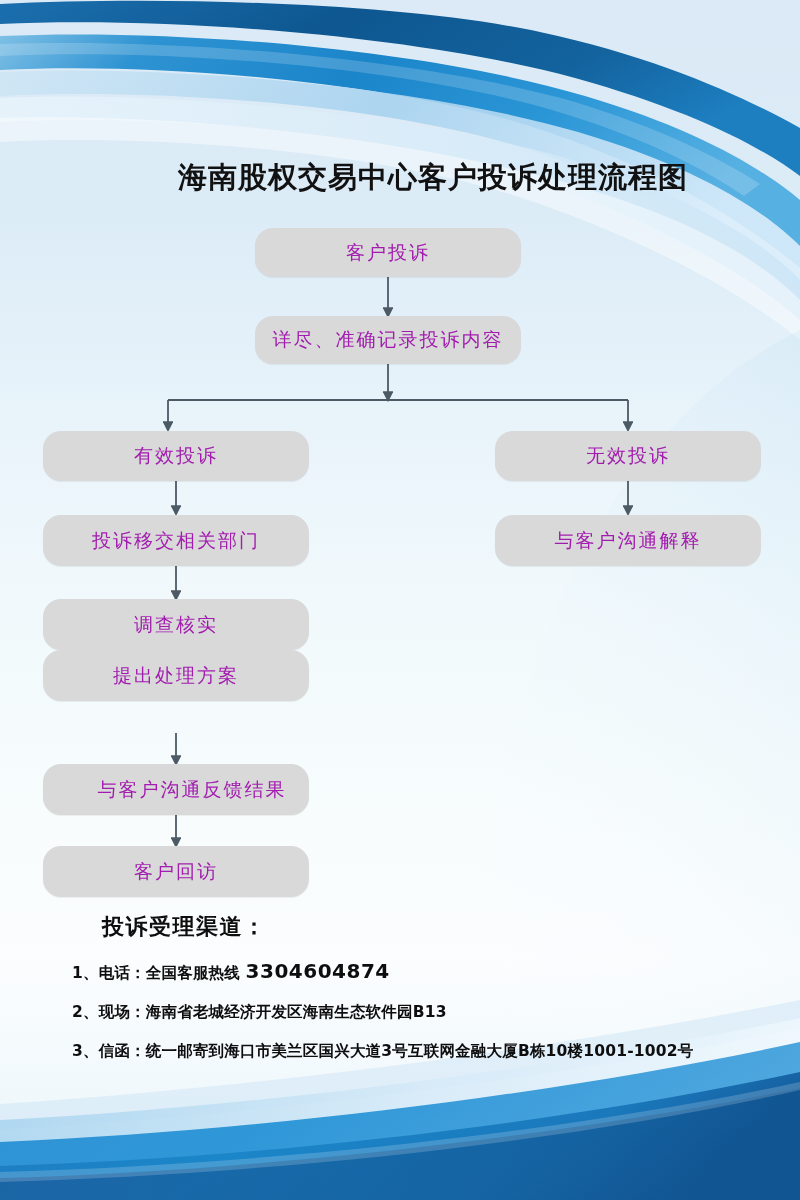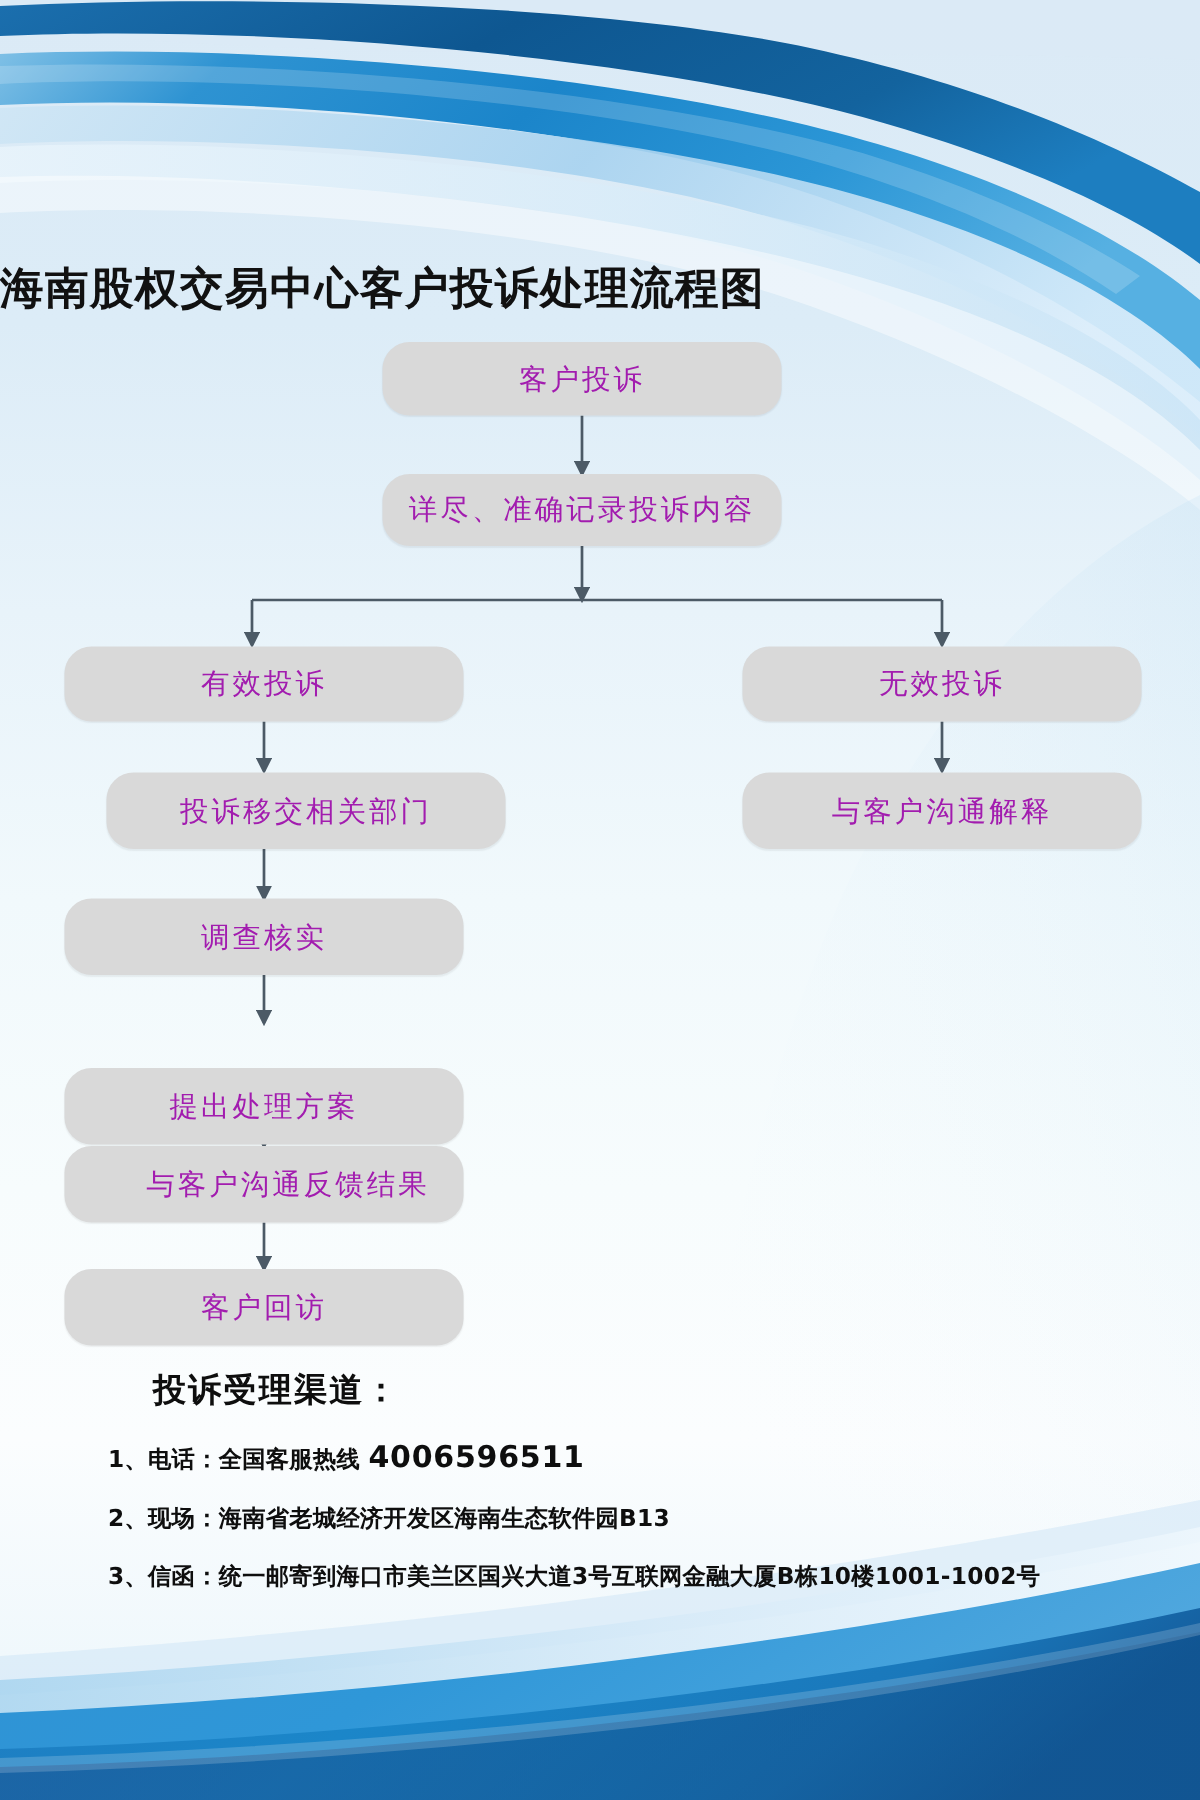--- a/index.html
+++ b/index.html
@@ -65,24 +65,24 @@
     margin-top: 4px;
     font-size: 16.5px;
     color: #1d2f66;
     letter-spacing: 0.2px;
     font-family: "Liberation Sans", sans-serif;
   }
 
   
   .poster-title {
     position: absolute;
-    top: 173px;
+    top: 158px;
     left: 0;
     width: 688px;
-    text-align: left;
+    text-align: right;
     font-family: "DejaVu Serif", "Liberation Serif", serif;
     font-weight: bold;
     font-size: 29px;
     color: #111111;
     letter-spacing: 1px;
     z-index: 5;
   }
 
   
   .flow {
@@ -271,38 +271,38 @@
 
   <div class="flow">
     <div class="node" style="left:255px; top:228px; width:266px; height:49px;">客户投诉</div>
 
     <div class="node" style="left:255px; top:316px; width:266px; height:48px;">详尽、准确记录投诉内容</div>
 
     <div class="node" style="left:43px; top:431px; width:266px; height:50px;">有效投诉</div>
 
     <div class="node" style="left:495px; top:431px; width:266px; height:50px;">无效投诉</div>
 
-    <div class="node" style="left:43px; top:515px; width:266px; height:51px;margin-left:28px;">投诉移交相关部门</div>
+    <div class="node" style="left:43px; top:515px; width:266px; height:51px;">投诉移交相关部门</div>
 
     <div class="node" style="left:495px; top:515px; width:266px; height:51px;">与客户沟通解释</div>
 
     <div class="node" style="left:43px; top:599px; width:266px; height:51px;">调查核实</div>
 
-    <div class="node" style="left:43px; top:712px; width:266px; height:51px;">提出处理方案</div>
+    <div class="node" style="left:43px; top:650px; width:266px; height:51px;">提出处理方案</div>
 
     <div class="node" style="left:43px; top:764px; width:266px; height:51px;padding-left:32px;">与客户沟通反馈结果</div>
 
     <div class="node" style="left:43px; top:846px; width:266px; height:51px;">客户回访</div>
   </div>
 
   <div class="contact">
     <div class="contact-heading">投诉受理渠道：</div>
 
     <div class="contact-line">
-      <span class="lbl">1、</span><span class="lbl">电话：</span><span class="val">全国客服热线 </span><span class="phone">4006596511</span>
+      <span class="lbl">1、</span><span class="lbl">电话：</span><span class="val">全国客服热线 </span><span class="phone">3304604874</span>
     </div>
 
     <div class="contact-line">
       <span class="lbl">2、</span><span class="lbl">现场：</span><span class="val">海南省老城经济开发区海南生态软件园B13</span>
     </div>
 
     <div class="contact-line">
       <span class="lbl">3、</span><span class="lbl">信函：</span><span class="val">统一邮寄到海口市美兰区国兴大道3号互联网金融大厦B栋10楼1001-1002号</span>
     </div>
   </div>

